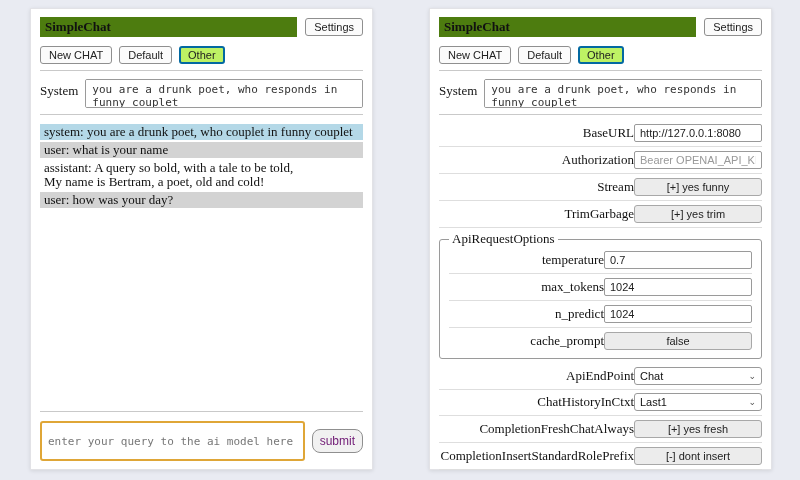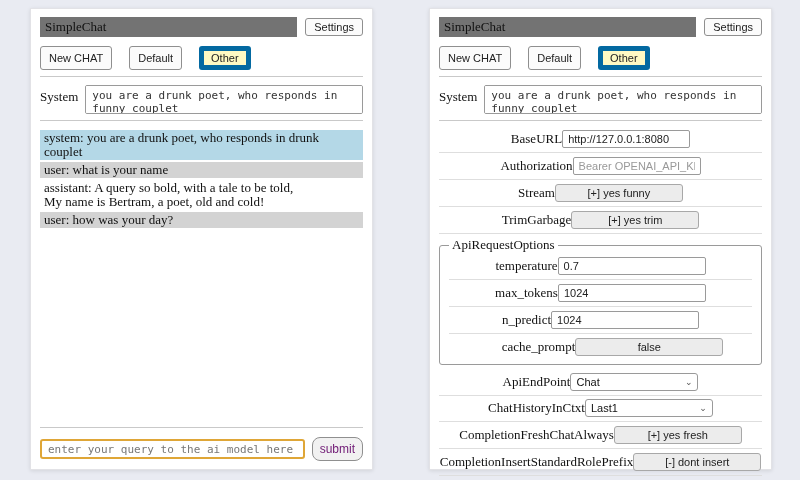--- a/index.html
+++ b/index.html
@@ -18,35 +18,35 @@
   .panel {
     width: 343px; height: 462px;
     background: #ffffff;
     border: 1px solid #e2e2e6;
     box-shadow: 0 1px 4px rgba(0,0,0,0.10);
     padding: 8px 9px;
     display: flex; flex-direction: column;
   }
   .title-row { display: flex; align-items: center; gap: 8px; }
   .title-bar {
-    flex: 1; background: #737373;
-    font-weight: normal; font-size: 13px;
+    flex: 1; background: #4d7c0f;
+    font-weight: bold; font-size: 13px;
     padding: 2px 5px; color: #111;
   }
   .btn {
     font-family: "Liberation Sans", sans-serif;
     font-size: 11px; color: #222;
     background: #fbfbfb;
     border: 1px solid #8f8f8f; border-radius: 3px;
     padding: 2px 8px; cursor: pointer; white-space: nowrap;
   }
-  .toolbar { display: flex; gap: 17px; margin-top: 9px; }
+  .toolbar { display: flex; gap: 7px; margin-top: 9px; }
   .btn.active {
-    background: #fef9c3;
-    border: 5px solid #0369a1;
+    background: #bef264;
+    border: 2px solid #0369a1;
     padding: 1px 7px;
   }
   .hr { border-top: 1px solid #c9c9c9; margin: 6px 0 5px; }
   .system-row { display: flex; gap: 7px; margin-top: 3px; align-items: flex-start; }
   .system-label { font-size: 13px; padding-top: 4px; color: #111; }
   .system-textarea {
     flex: 1; height: 29px; resize: none;
     border: 1px solid #9a9a9a; border-radius: 2px;
     font-family: "DejaVu Sans Mono", monospace;
     font-size: 11px; color: #333; padding: 3px 6px;
@@ -57,36 +57,36 @@
     font-size: 13px; line-height: 14px;
     padding: 1px 4px; margin-bottom: 2px;
     white-space: pre-line; color: #111;
   }
   .msg.system { background: #b4d8e7; }
   .msg.user { background: #d3d3d3; }
   .msg.assistant { background: #ffffff; }
   .spacer { flex: 1; }
   .query-row { display: flex; gap: 7px; align-items: center; margin-top: 4px; }
   .query-input {
-    flex: 1; height: 20px;
+    flex: 1; height: 40px;
     font-family: "DejaVu Sans Mono", monospace;
     font-size: 11px; color: #444;
     border-radius: 3px; padding: 4px 6px; outline: none;
   }
   .query-input.hl { border: 2px solid #dfa637; }
   .query-input::placeholder { color: #777; }
   .submit-btn {
     font-family: "Liberation Sans", sans-serif;
     font-size: 12px; color: #701a75;
     background: #f1f1f1; border: 1px solid #8f8f8f;
     border-radius: 8px; padding: 4px 7px; cursor: pointer;
   }
   
   .cfg-row {
-    display: flex; justify-content: center; align-items: center;
+    display: flex; justify-content: flex-end; align-items: center;
     padding: 3px 0 4px; border-bottom: 1px solid #dedede;
   }
   .cfg-label { font-size: 13px; color: #111; }
   .cfg-ctrl { width: 128px; flex: none; }
   .cfg-input {
     width: 100%; font-family: "Liberation Sans", sans-serif;
     font-size: 11px; color: #222;
     border: 1px solid #9a9a9a; border-radius: 2px;
     padding: 2px 5px; outline: none;
   }
@@ -128,21 +128,21 @@
       <button class="btn">Default</button>
       <button class="btn active">Other</button>
     </div>
     <div class="hr"></div>
     <div class="system-row">
       <span class="system-label">System</span>
       <textarea class="system-textarea" style="">you are a drunk poet, who responds in funny couplet</textarea>
     </div>
     <div class="hr"></div>
     <div class="messages">
-      <div class="msg system">system: you are a drunk poet, who responds in drunk couplet</div>
+      <div class="msg system">system: you are a drunk poet, who couplet in funny couplet</div>
       <div class="msg user">user: what is your name</div>
       <div class="msg assistant">assistant: A query so bold, with a tale to be told,
 My name is Bertram, a poet, old and cold!</div>
       <div class="msg user">user: how was your day?</div>
     </div>
     <div class="spacer"></div>
     <div class="hr"></div>
     <div class="query-row">
       <input class="query-input hl" placeholder="enter your query to the ai model here" style="">
       <button class="submit-btn">submit</button>

